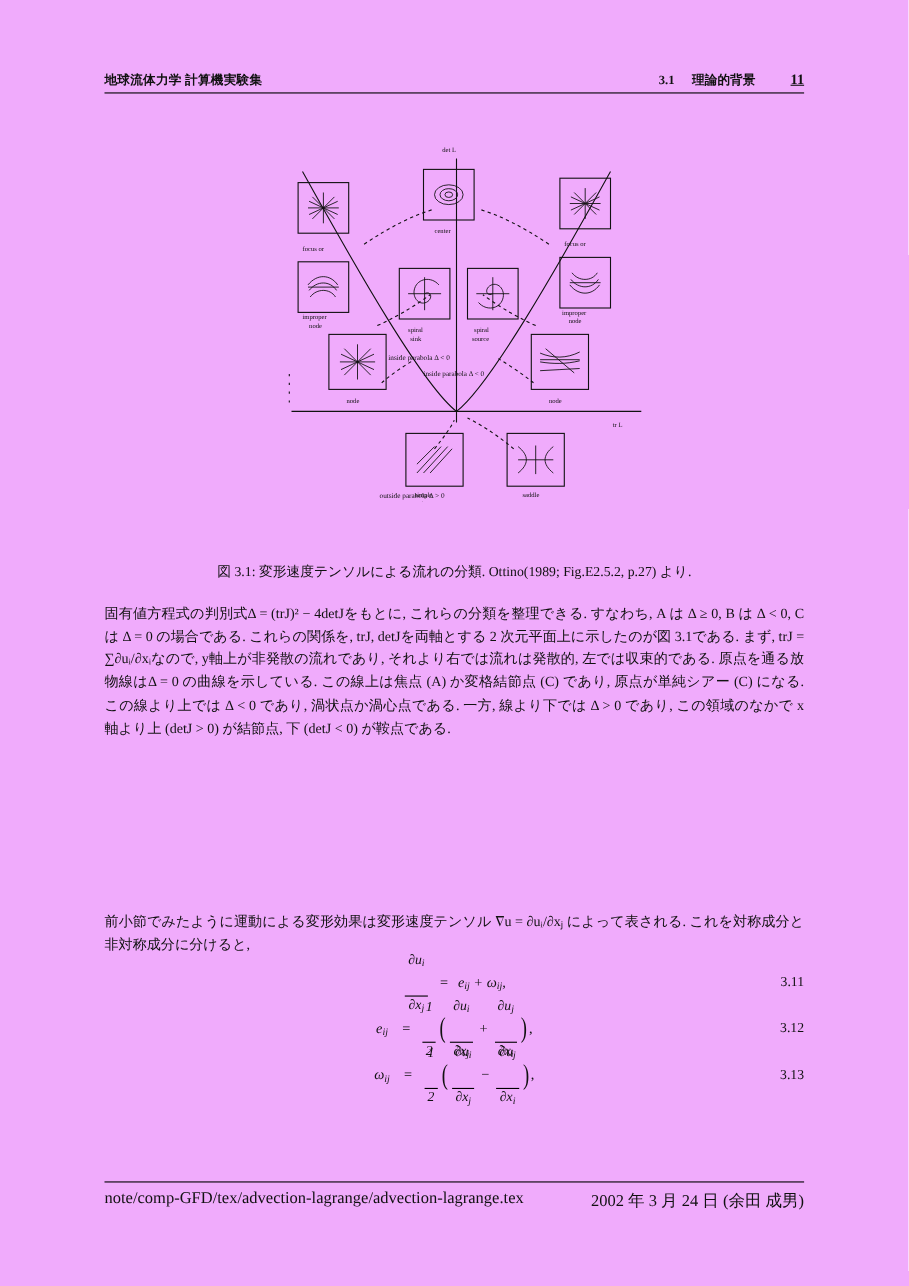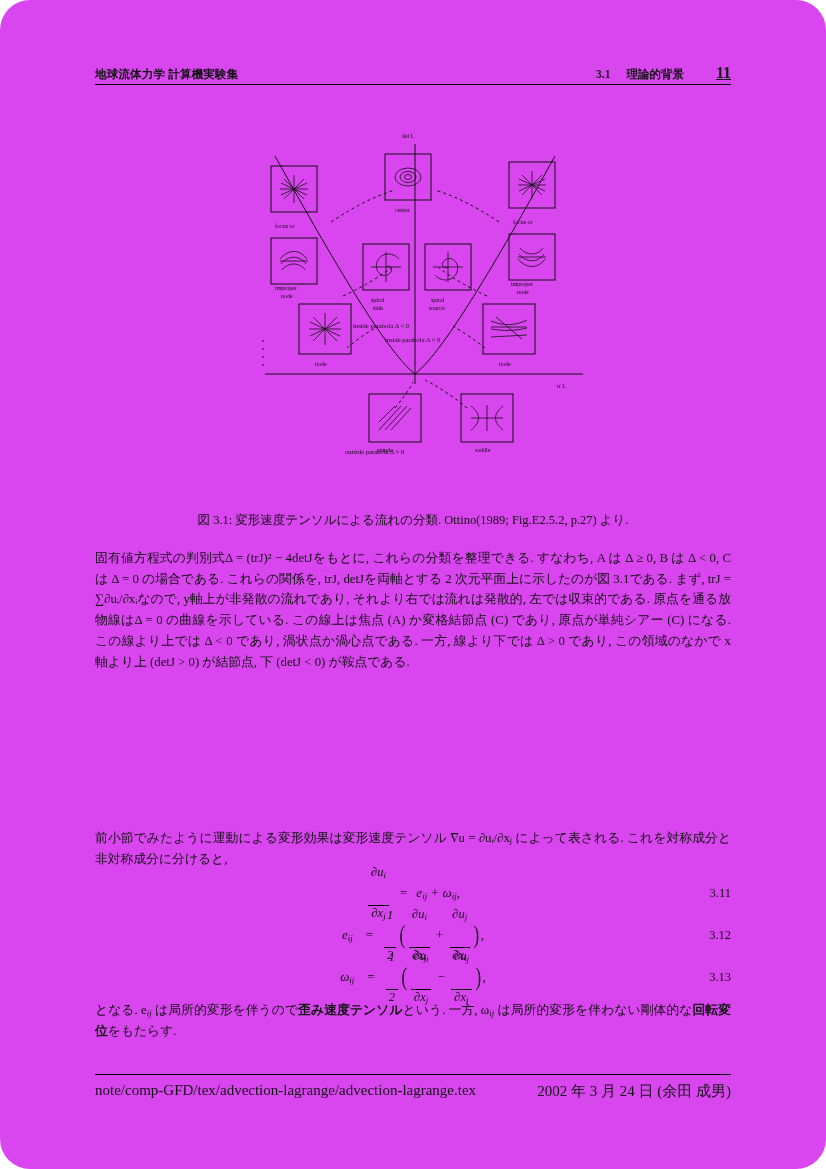--- a/index.html
+++ b/index.html
@@ -13,22 +13,21 @@
     font-family: "Liberation Serif", serif;
     color: #111;
     position: relative;
     overflow: hidden;
   }
   .page {
     position: absolute;
     left: 0; top: 0;
     width: 826px;
     height: 1169px;
-    background: #d946ef;
-    border-radius: 30px;
+    background: #f0abfc;
   }
   
   .header {
     position: absolute;
     left: 95px;
     top: 64px;
     width: 636px;
     display: flex;
     align-items: baseline;
     font-size: 11.5px;
@@ -39,21 +38,21 @@
     letter-spacing: 0.2px;
   }
   .header-sec {
     margin-right: 10px;
   }
   .header-secnum {
     margin-right: 16px;
   }
   .header-page {
     margin-left: 22px;
-    font-size: 16px;
+    font-size: 13px;
     text-decoration: underline;
   }
   .header-rule {
     position: absolute;
     left: 95px;
     top: 84px;
     width: 636px;
     height: 1px;
     background: #000;
   }
@@ -411,23 +410,20 @@
           <span class="num-part">∂<i>u</i><span class="sub">j</span></span>
           <span class="den-part">∂<i>x</i><span class="sub">i</span></span>
         </span>
         <span class="paren">)</span>
         <span class="mathnorm">,</span>
       </div>
       <span class="eq-num">3.13</span>
     </div>
   </div>
 
-  <div class="body-block" id="para4">
-    <span>となる. e</span><span class="sub">ij</span><span> は局所的変形を伴うので</span><b class="bold">歪み速度テンソル</b><span>という. 一方, ω</span><span class="sub">ij</span><span> は局所的変形を伴わない剛体的な</span><b class="bold">回転変位</b><span>をもたらす.</span>
-  </div>
 
   <div class="footer-rule"></div>
   <div class="footer">
     <span>note/comp-GFD/tex/advection-lagrange/advection-lagrange.tex</span>
     <span>2002 年 3 月 24 日 (余田 成男)</span>
   </div>
 
 </div>
 
 </body></html>

